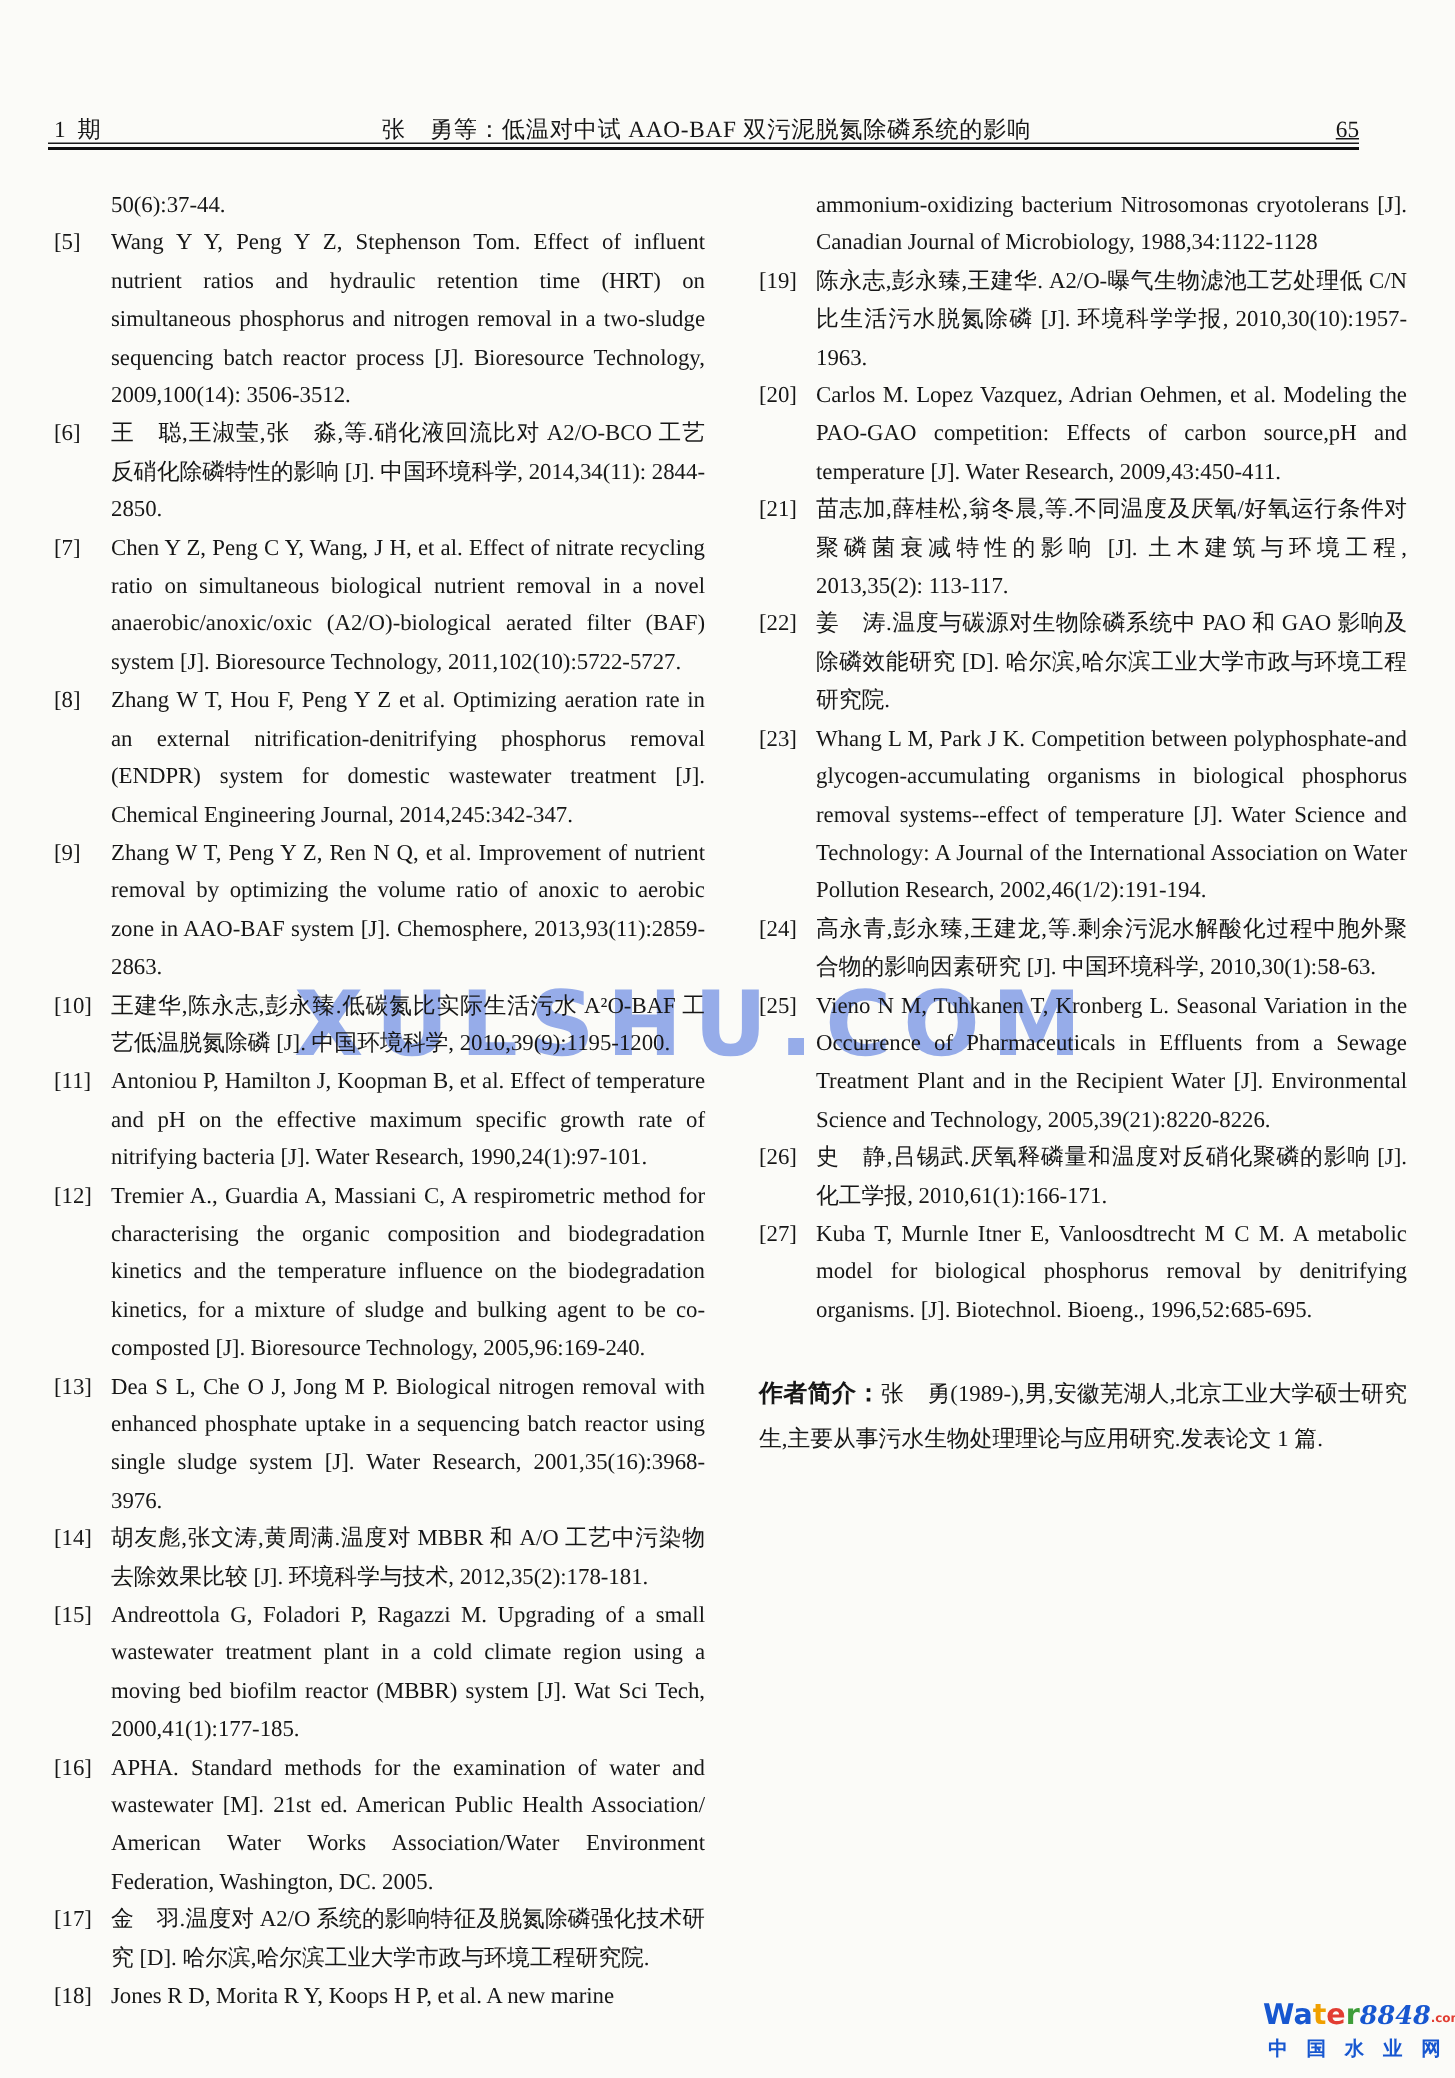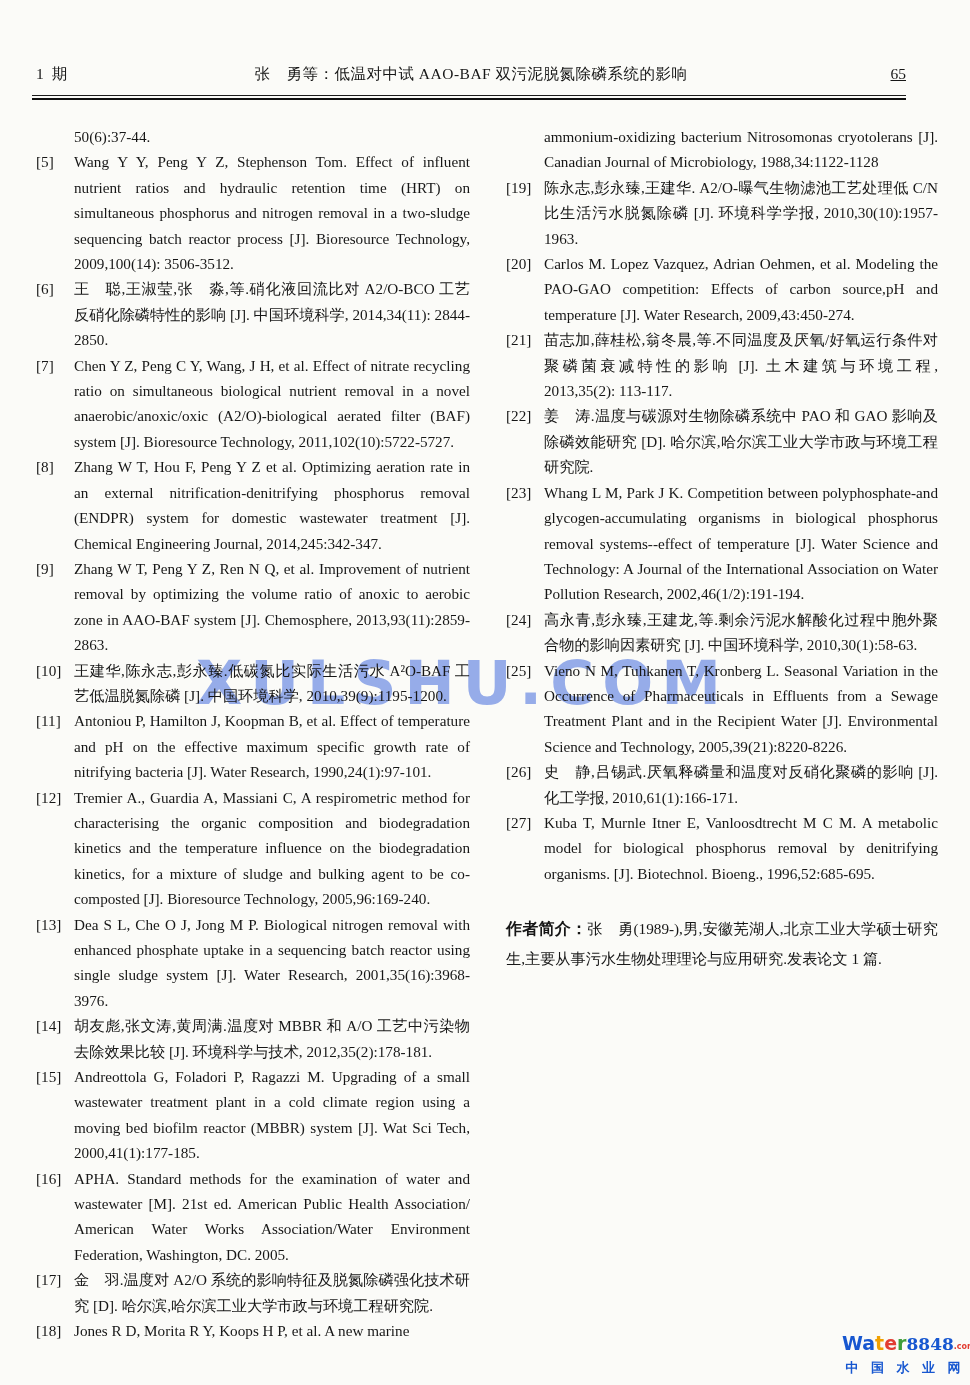--- a/index.html
+++ b/index.html
@@ -10,21 +10,21 @@
     font-family:"Liberation Serif","DejaVu Serif",serif;
     color:#161616;
     overflow:hidden;
   }
   .page-header {
     position:absolute; top:64px; left:36px; width:870px;
     display:flex; align-items:baseline;
     font-size:15.5px;
     z-index:1;
   }
-  .page-header .issue { width:130px; letter-spacing:2px; }
+  .page-header .issue { width:130px; letter-spacing:2px;margin-top:12px; }
   .page-header .running-title { flex:1; text-align:center; letter-spacing:0.5px; }
   .page-header .pageno { width:130px; text-align:right;text-decoration:underline; }
   .header-rule {
     position:absolute; top:95px; left:32px; width:874px; height:2px;
     border-top:1px solid #1b1b1b;
     border-bottom:2px solid #101010;
     z-index:1;
   }
   .col {
     position:absolute; top:124px;
@@ -58,21 +58,21 @@
   }
   .site-logo {
     position:absolute; left:842px; top:1332px; width:126px;
     font-family:"DejaVu Sans","Liberation Sans",sans-serif;
     z-index:2;
     text-align:center;
   }
   .logo-word { font-size:19px; font-weight:bold; white-space:nowrap; line-height:22px; }
   .logo-number {
     font-family:"DejaVu Serif","Liberation Serif",serif;
-    font-size:17px; font-weight:bold;text-align:right;
+    font-style:italic; font-size:17px; font-weight:bold;text-align:right;
   }
   .logo-suffix { font-size:8px; font-weight:bold; vertical-align:1px; }
   .logo-tagline {
     font-size:13px; font-weight:bold;
     letter-spacing:4px; white-space:nowrap;
     margin-top:2px; line-height:16px;
   }
 </style>
 </head>
 <body>
@@ -172,21 +172,21 @@
         <span class="ref-text">ammonium-oxidizing bacterium Nitrosomonas cryotolerans [J]. Canadian Journal of Microbiology, 1988,34:1122-1128</span>
       </div>
 
       <div class="ref">
         <span class="ref-num">[19]</span>
         <span class="ref-text">陈永志,彭永臻,王建华. A2/O-曝气生物滤池工艺处理低 C/N 比生活污水脱氮除磷 [J]. 环境科学学报, 2010,30(10):1957-1963.</span>
       </div>
 
       <div class="ref">
         <span class="ref-num">[20]</span>
-        <span class="ref-text">Carlos M. Lopez Vazquez, Adrian Oehmen, et al. Modeling the PAO-GAO competition: Effects of carbon source,pH and temperature [J]. Water Research, 2009,43:450-274.</span>
+        <span class="ref-text">Carlos M. Lopez Vazquez, Adrian Oehmen, et al. Modeling the PAO-GAO competition: Effects of carbon source,pH and temperature [J]. Water Research, 2009,43:450-411.</span>
       </div>
 
       <div class="ref">
         <span class="ref-num">[21]</span>
         <span class="ref-text">苗志加,薛桂松,翁冬晨,等.不同温度及厌氧/好氧运行条件对聚磷菌衰减特性的影响 [J]. 土木建筑与环境工程, 2013,35(2): 113-117.</span>
       </div>
 
       <div class="ref">
         <span class="ref-num">[22]</span>
         <span class="ref-text">姜　涛.温度与碳源对生物除磷系统中 PAO 和 GAO 影响及除磷效能研究 [D]. 哈尔滨,哈尔滨工业大学市政与环境工程研究院.</span>

